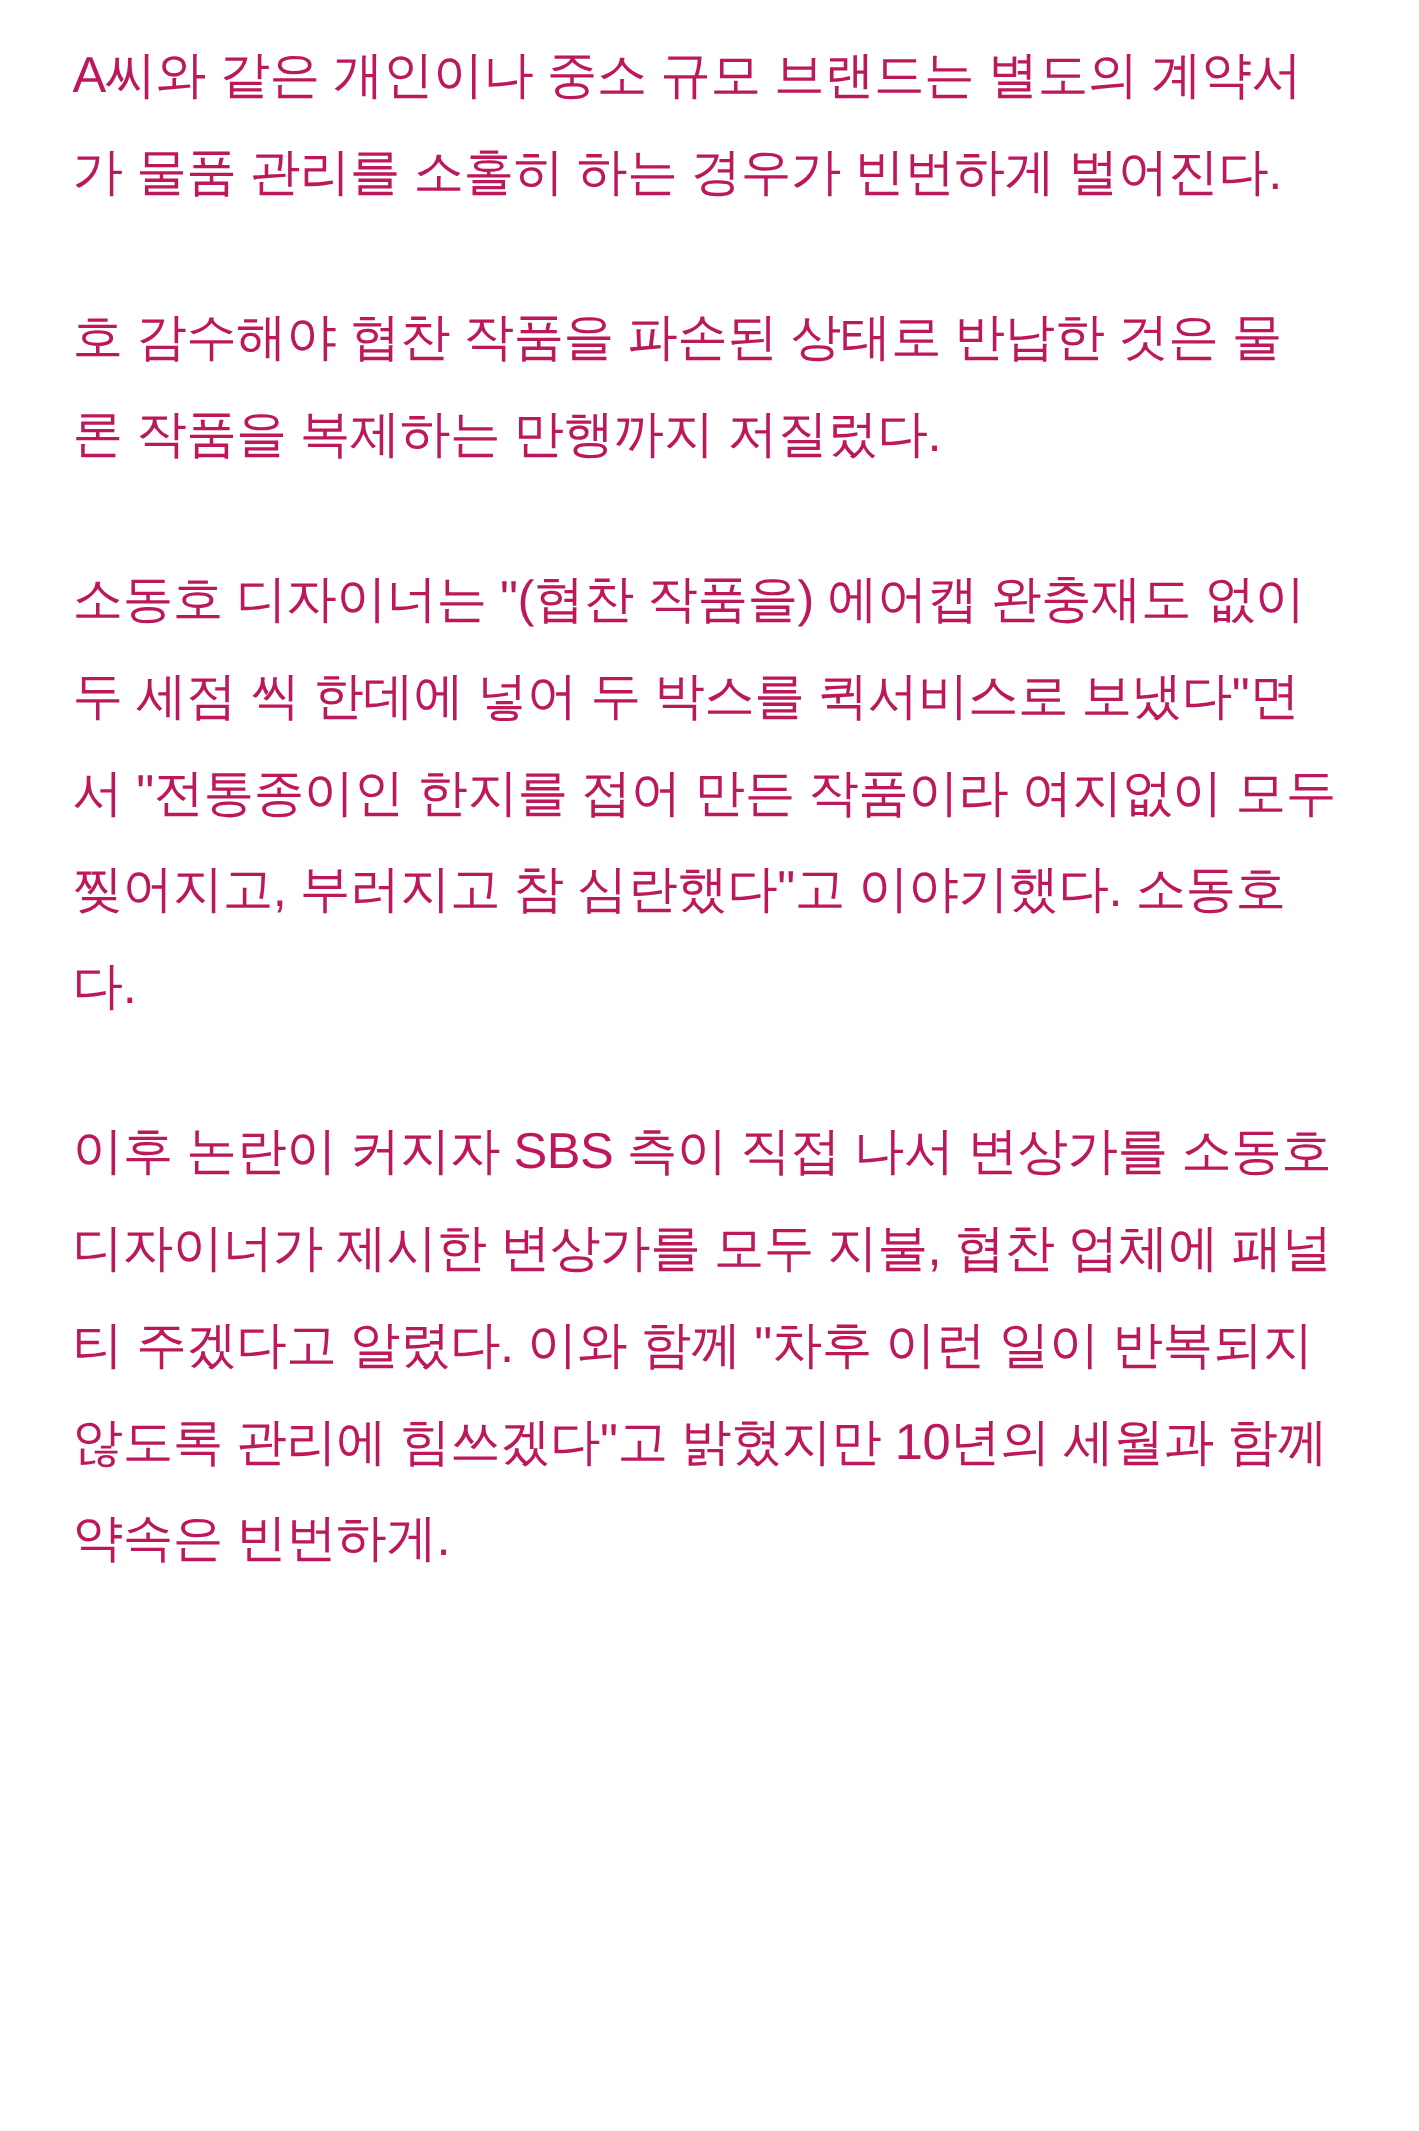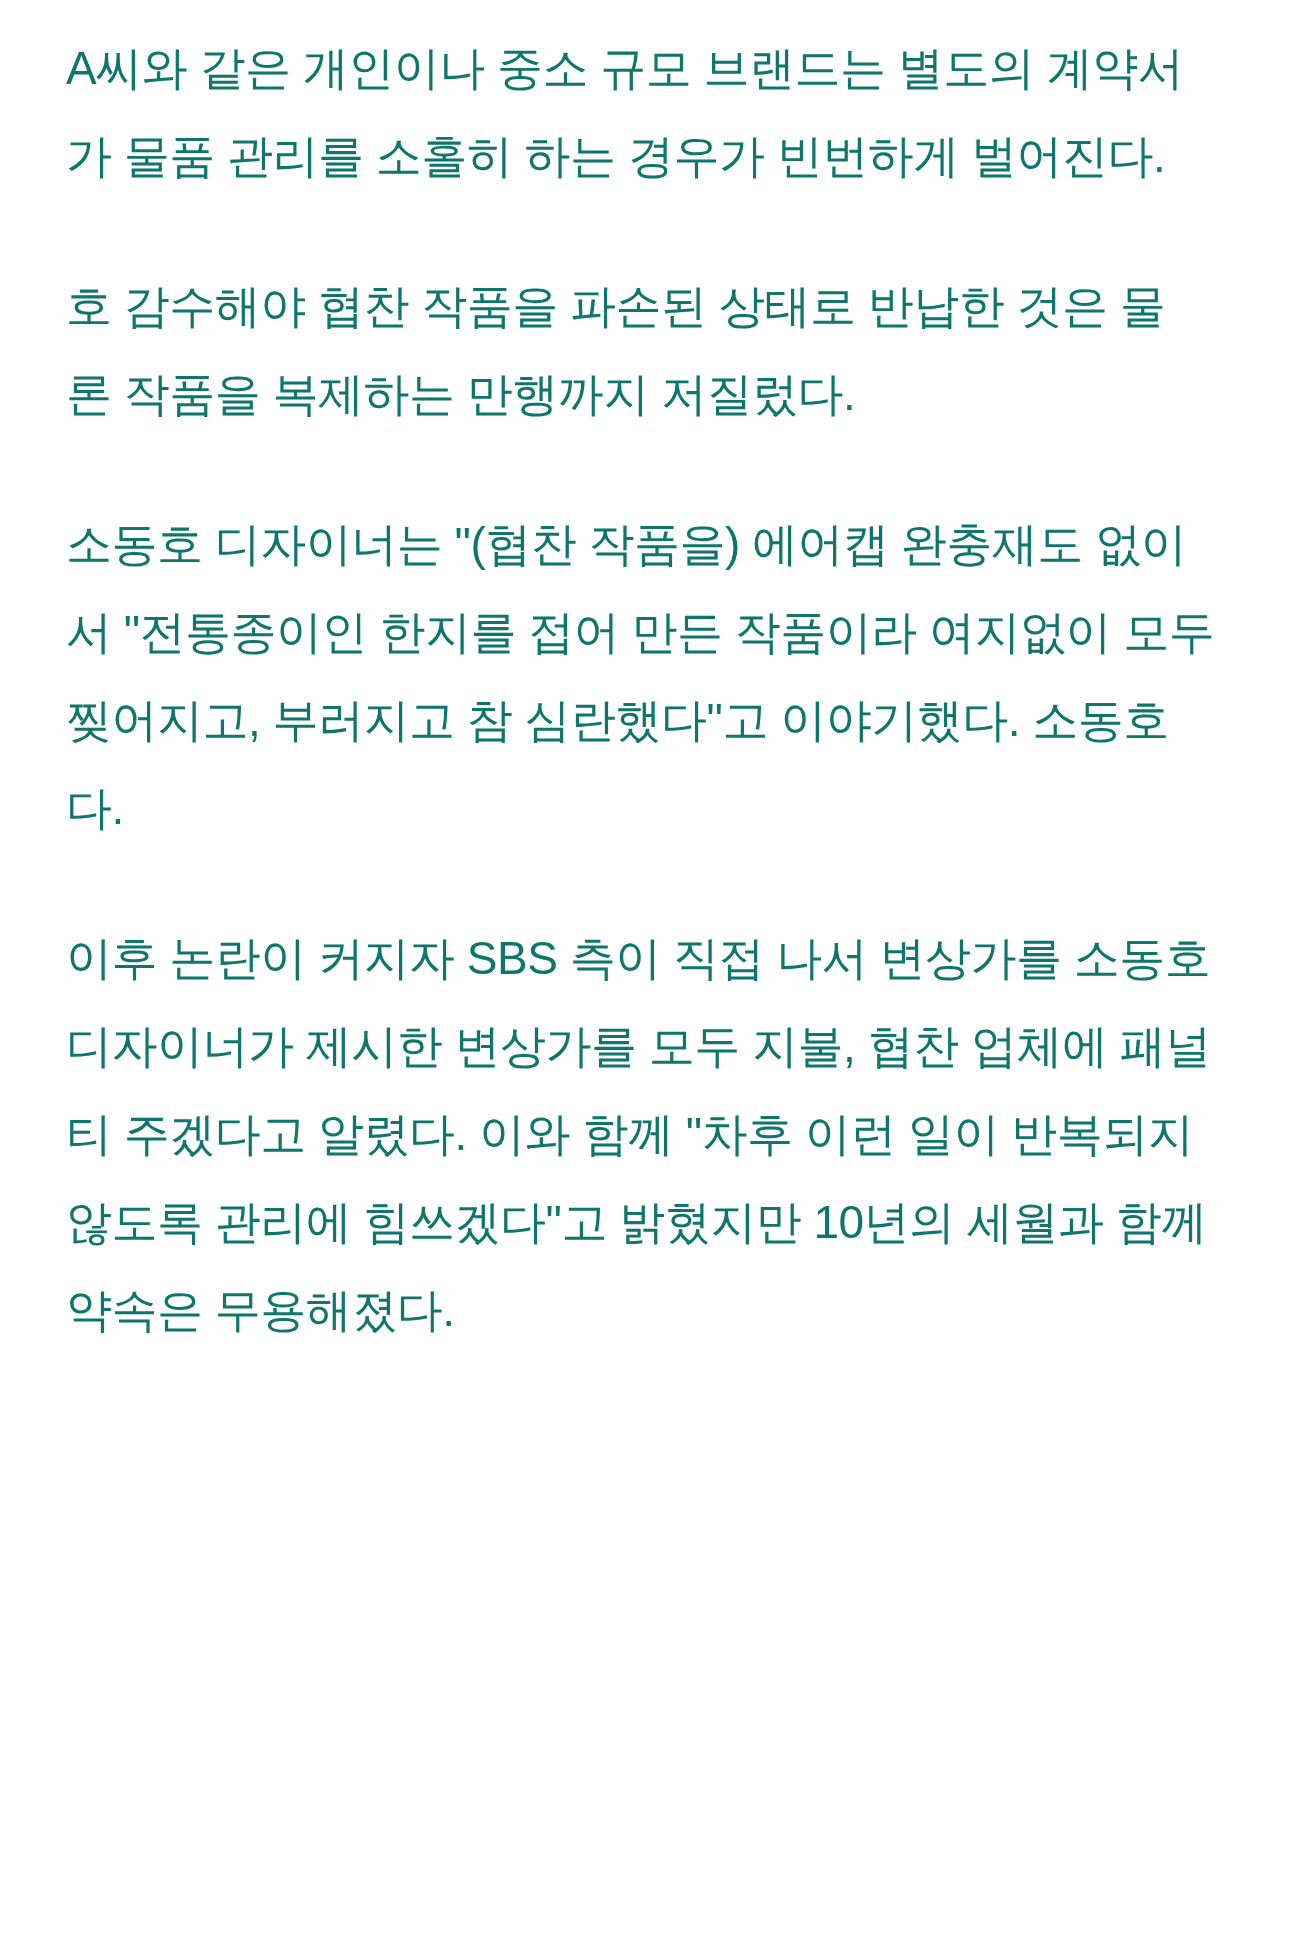--- a/index.html
+++ b/index.html
@@ -31,40 +31,41 @@
   }
   .line {
     white-space: nowrap;
     overflow: hidden;
     height: 88px;
   }
 </style>
 </head>
 <body style="background: rgb(255, 255, 255);">
 
-<main class="article" style="color: #0f766e;">
+<main class="article" style="color: #be185d;">
 
   <div class="para">
     <div class="line">A씨와 같은 개인이나 중소 규모 브랜드는 별도의 계약서</div>
     <div class="line">가 물품 관리를 소홀히 하는 경우가 빈번하게 벌어진다.</div>
   </div>
 
   <div class="para">
     <div class="line">호 감수해야 협찬 작품을 파손된 상태로 반납한 것은 물</div>
     <div class="line">론 작품을 복제하는 만행까지 저질렀다.</div>
   </div>
 
   <div class="para">
     <div class="line">소동호 디자이너는 "(협찬 작품을) 에어캡 완충재도 없이</div>
+    <div class="line">두 세점 씩 한데에 넣어 두 박스를 퀵서비스로 보냈다"면</div>
     <div class="line">서 "전통종이인 한지를 접어 만든 작품이라 여지없이 모두</div>
     <div class="line">찢어지고, 부러지고 참 심란했다"고 이야기했다. 소동호</div>
     <div class="line">다.</div>
   </div>
 
   <div class="para">
     <div class="line">이후 논란이 커지자 SBS 측이 직접 나서 변상가를 소동호</div>
     <div class="line">디자이너가 제시한 변상가를 모두 지불, 협찬 업체에 패널</div>
     <div class="line">티 주겠다고 알렸다. 이와 함께 "차후 이런 일이 반복되지</div>
     <div class="line">않도록 관리에 힘쓰겠다"고 밝혔지만 10년의 세월과 함께</div>
-    <div class="line">약속은 무용해졌다.</div>
+    <div class="line">약속은 빈번하게.</div>
   </div>
 
 </main>
 
 </body></html>

